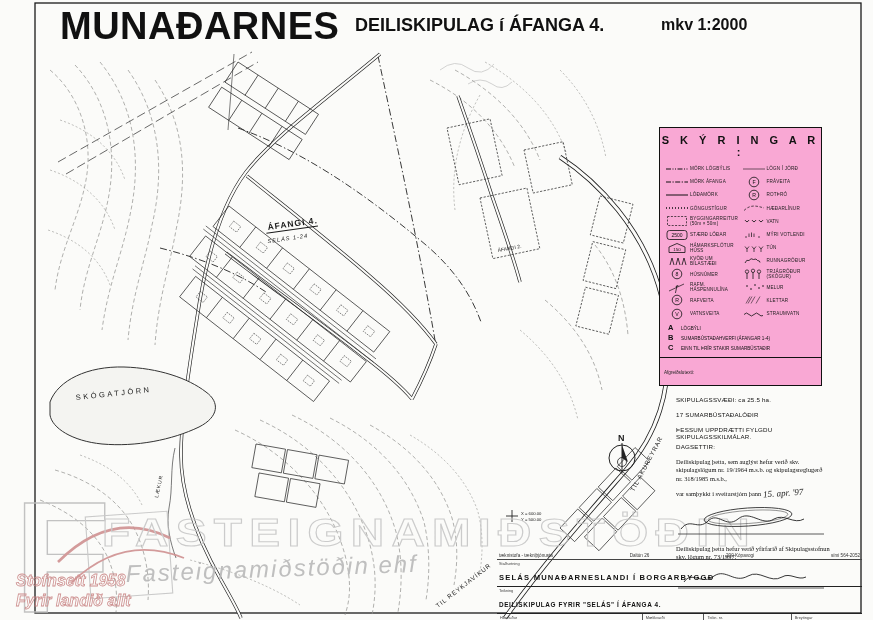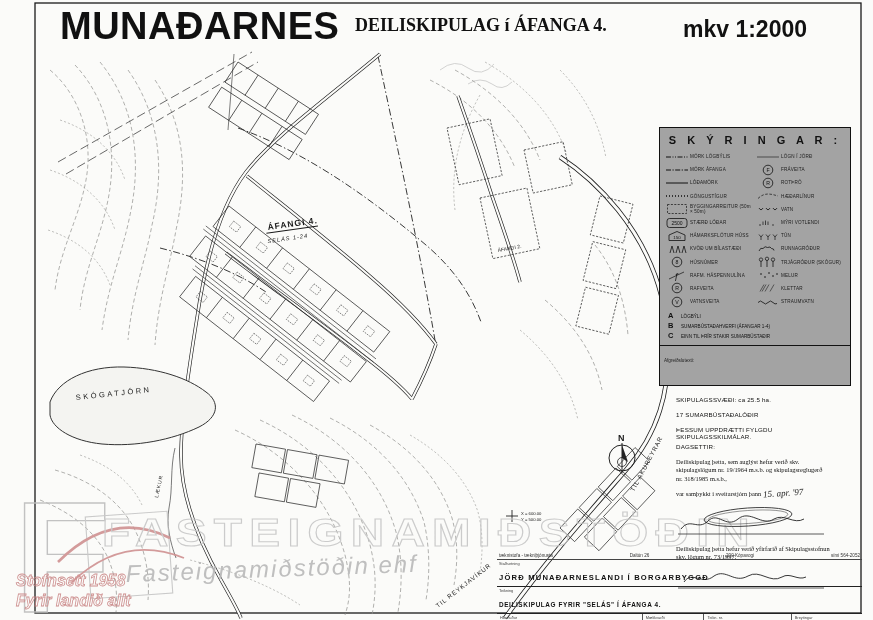--- a/index.html
+++ b/index.html
@@ -16,25 +16,25 @@
   .hwU{fill:none;stroke:#1d1d1d;stroke-width:4.6;}
   .hwO{fill:none;stroke:#fbfbf9;stroke-width:3;}
   .lot{fill:none;stroke:#2a2a2a;stroke-width:.7;}
   .lotd{stroke-dasharray:2.2 1.5;}
   .hs{fill:none;stroke:#2a2a2a;stroke-width:.55;stroke-dasharray:1.4 1;}
   .thin{fill:none;stroke:#444;stroke-width:.7;}
   .maplab{fill:#1a1a1a;}
 
   
   .h-place{position:absolute;left:60px;top:5px;font-size:38px;font-weight:bold;letter-spacing:.5px;}
-  .h-title{position:absolute;left:355px;top:15px;font-size:18px;font-weight:bold;font-family:Liberation Serif, serif;}
-  .h-scale{position:absolute;left:683px;top:16px;font-size:23px;font-weight:bold;}
+  .h-title{position:absolute;left:355px;top:15px;font-size:18px;font-weight:bold;}
+  .h-scale{position:absolute;left:661px;top:16px;font-size:16px;font-weight:bold;}
 
   
-  .legend{position:absolute;left:659px;top:127px;width:192px;height:259px;background:#a3a3a3;
+  .legend{position:absolute;left:659px;top:127px;width:163px;height:259px;background:#f9a8d4;
           border:1.5px solid #111;box-sizing:border-box;}
   .lg-title{text-align:center;font-weight:bold;font-size:11px;letter-spacing:4px;margin:6px 0 4px;}
   .lg-cols{display:flex;padding:0 4px;}
   .lg-col{flex:1;display:flex;flex-direction:column;}
   .lg-row{display:flex;align-items:center;height:13.2px;}
   .lg-sym{flex:0 0 26px;display:flex;align-items:center;justify-content:center;}
   .lg-lab{font-size:4.6px;letter-spacing:.2px;color:#1c1c1c;line-height:1.1;}
   .lg-zones{margin:3px 0 0 8px;}
   .lg-zone{display:flex;align-items:baseline;gap:5px;margin-top:1px;}
   .lg-zkey{font-weight:bold;font-size:7.5px;width:8px;}
@@ -527,21 +527,21 @@
 
   <div class="tb">
     <div class="tb-row1">
       <span>tæknistofa  -  tækniþjónusta</span>
       <span>Daltún 26</span>
       <span>200 Kópavogi</span>
       <span>sími 564-2052</span>
     </div>
     <div class="tb-sec">
       <span class="tb-lab">Staðsetning</span>
-      <span class="tb-loc">JÖRÐ   MUNAÐARNESLANDI   Í   BORGARBYGGÐ</span>
+      <span class="tb-loc">SELÁS   MUNAÐARNESLANDI   Í   BORGARBYGGÐ</span>
     </div>
     <div class="tb-sec">
       <span class="tb-lab">Teikning</span>
       <span class="tb-drw">DEILISKIPULAG FYRIR  "SELÁS"  Í  ÁFANGA  4.</span>
     </div>
     <div class="tb-row4">
       <div class="tb-cell tb-c1">
         <span class="tb-lab">Hönnuður</span>
 
       </div>

